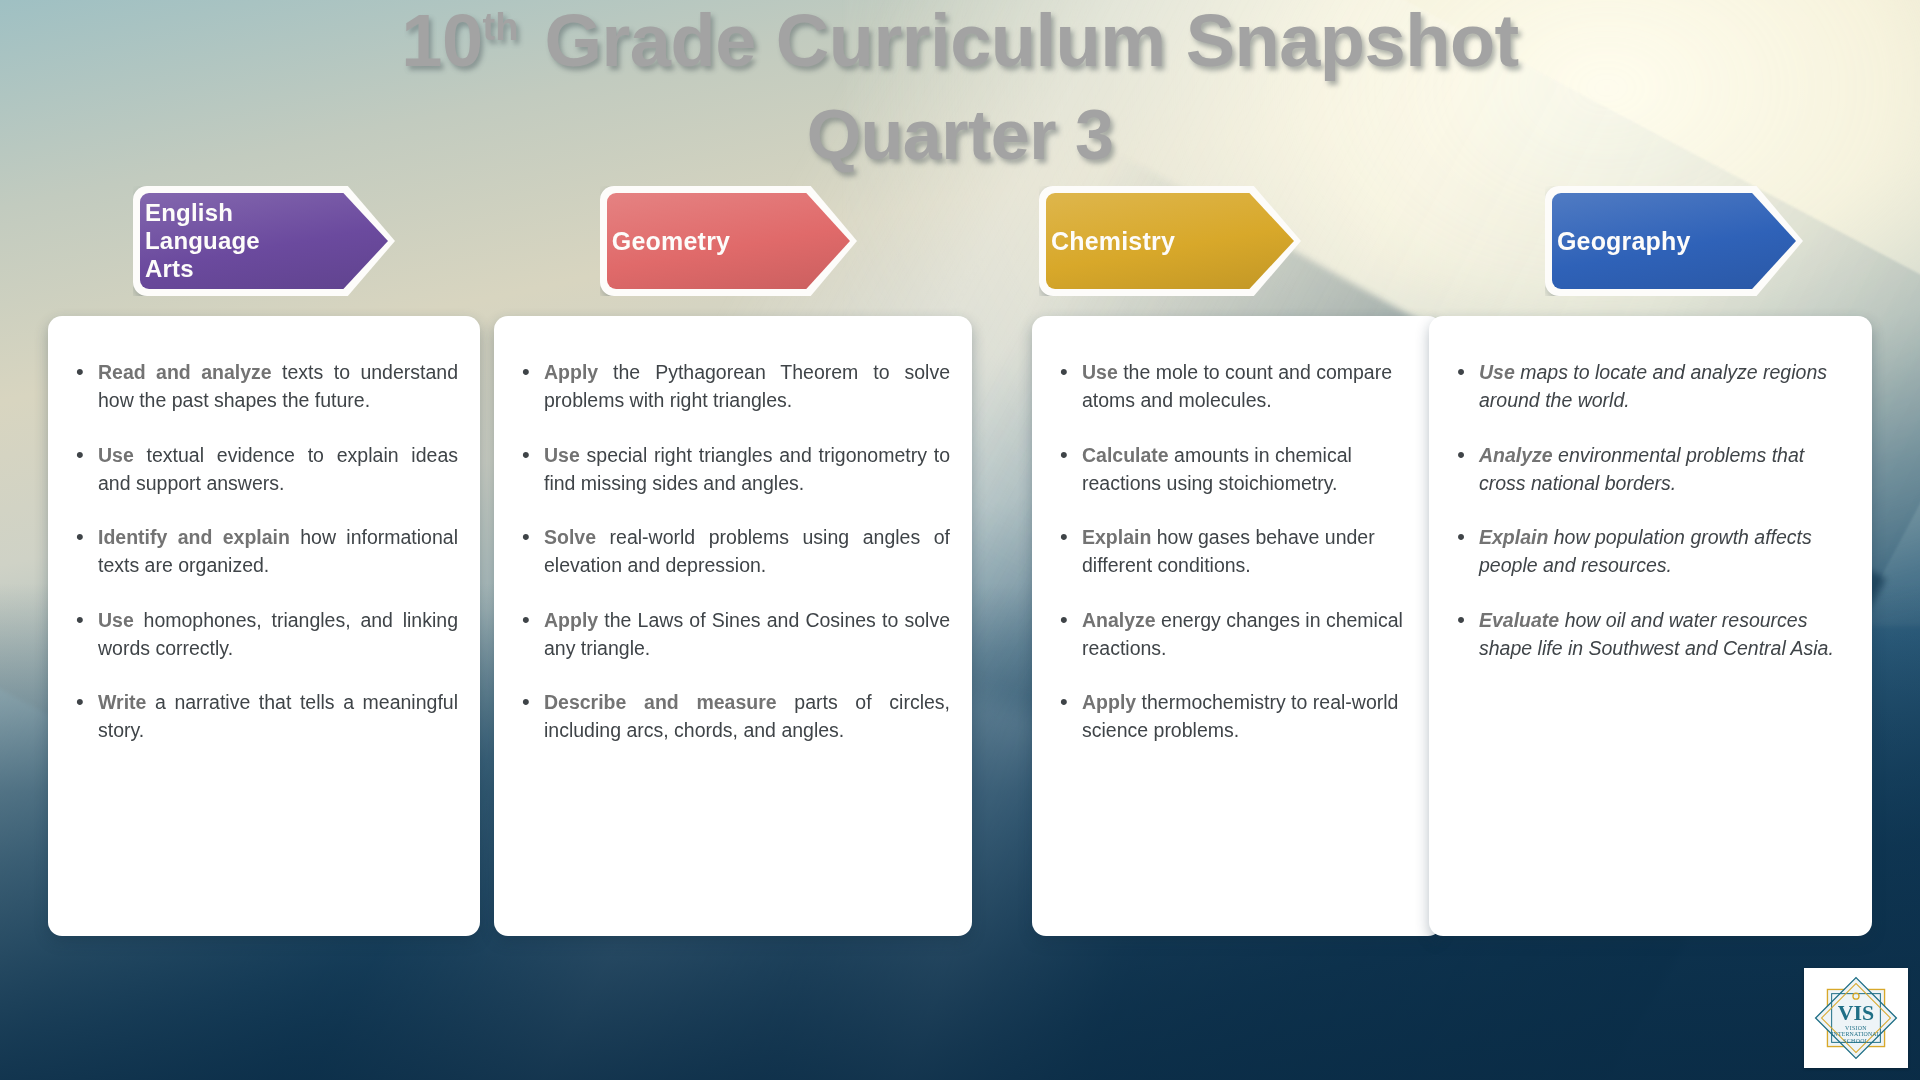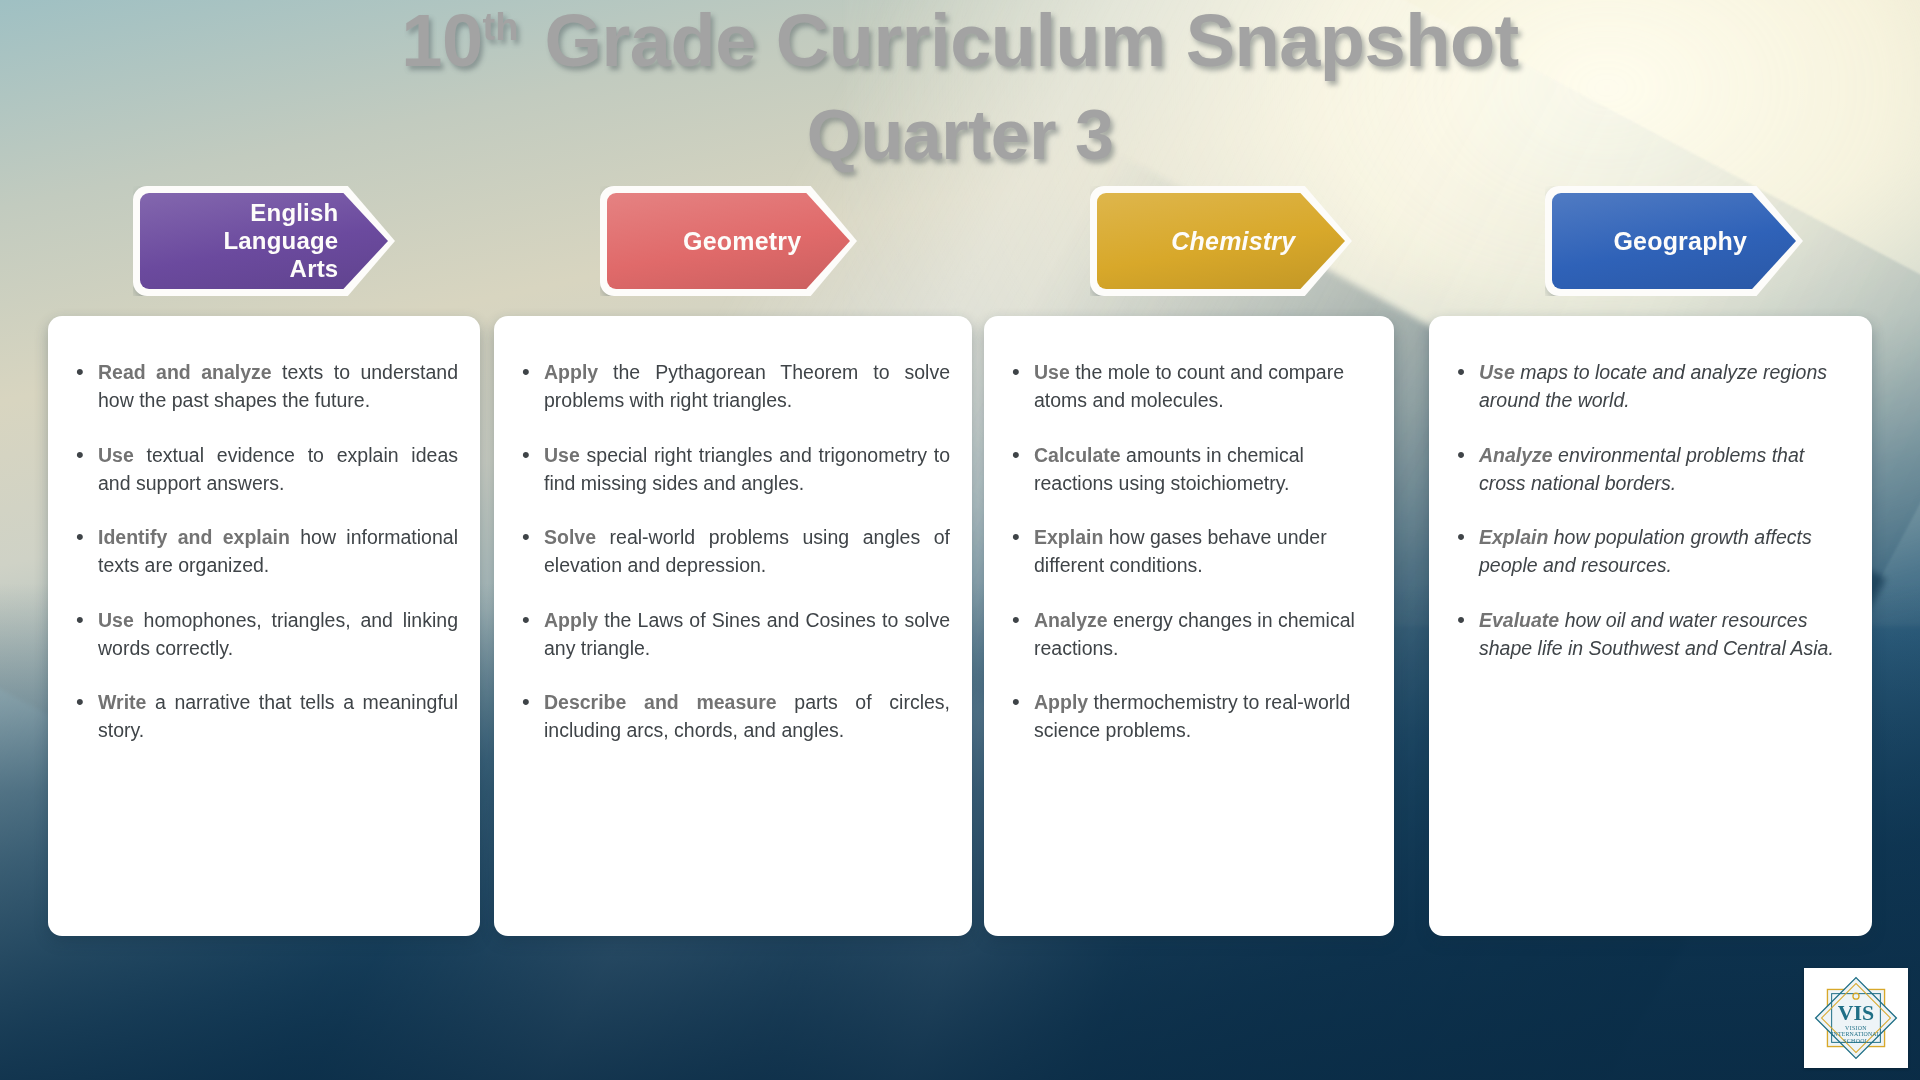--- a/index.html
+++ b/index.html
@@ -117,21 +117,21 @@
   }
   .tab-inner {
     position:absolute; inset:7px;
     -webkit-clip-path: polygon(0 0, 82% 0, 100% 50%, 82% 100%, 0 100%);
     clip-path: polygon(0 0, 82% 0, 100% 50%, 82% 100%, 0 100%);
     border-radius:9px;
     display:flex; align-items:center; justify-content:center;
   }
   .tab-label {
     color:#fdfcfa; font-weight:bold; font-size:25px; line-height:1.16;
-    text-align:right;
+    text-align:left;
     width:78%;
     margin-right:18%;
     letter-spacing:0.2px;
   }
   .tab-label.small { font-size:24px; }
 
   
   .cards { position:absolute; top:316px; left:0; width:100%; z-index:3; }
   .card {
     position:absolute;
@@ -194,21 +194,21 @@
     <div class="tab-wrap" style="left: 133px; width: 262px;">
       <div class="tab-inner" style="background: linear-gradient(170deg, rgb(131, 103, 174) 0%, rgb(107, 74, 158) 55%, rgb(96, 67, 142) 100%);">
         <div class="tab-label small">English<br>Language<br>Arts</div>
       </div>
     </div>
     <div class="tab-wrap" style="left: 600px; width: 257px;">
       <div class="tab-inner" style="background: linear-gradient(170deg, rgb(229, 130, 130) 0%, rgb(224, 106, 106) 55%, rgb(202, 95, 95) 100%);">
         <div class="tab-label">Geometry</div>
       </div>
     </div>
-    <div class="tab-wrap" style="left: 1090px; width: 262px; font-style: italic;">
+    <div class="tab-wrap" style="left: 1039px; width: 262px;">
       <div class="tab-inner" style="background: linear-gradient(170deg, rgb(222, 182, 76) 0%, rgb(216, 168, 42) 55%, rgb(194, 151, 38) 100%);">
         <div class="tab-label">Chemistry</div>
       </div>
     </div>
     <div class="tab-wrap" style="left: 1545px; width: 258px;">
       <div class="tab-inner" style="background: linear-gradient(170deg, rgb(80, 123, 195) 0%, rgb(47, 98, 184) 55%, rgb(42, 88, 166) 100%);">
         <div class="tab-label">Geography</div>
       </div>
     </div>
   </div>
@@ -225,21 +225,21 @@
     </div>
     <div class="card justify" style="left: 494px; width: 478px; top: 0px; height: 620px;">
       <ul>
         <li><b>Apply</b><span> the Pythagorean Theorem to solve problems with right triangles.</span></li>
         <li><b>Use</b><span> special right triangles and trigonometry to find missing sides and angles.</span></li>
         <li><b>Solve</b><span> real-world problems using angles of elevation and depression.</span></li>
         <li><b>Apply</b><span> the Laws of Sines and Cosines to solve any triangle.</span></li>
         <li><b>Describe and measure</b><span> parts of circles, including arcs, chords, and angles.</span></li>
       </ul>
     </div>
-    <div class="card" style="left: 984px; width: 410px; top: 0px; height: 620px;">
+    <div class="card" style="left: 1032px; width: 410px; top: 0px; height: 620px;">
       <ul>
         <li><b>Use</b><span> the mole to count and compare atoms and molecules.</span></li>
         <li><b>Calculate</b><span> amounts in chemical reactions using stoichiometry.</span></li>
         <li><b>Explain</b><span> how gases behave under different conditions.</span></li>
         <li><b>Analyze</b><span> energy changes in chemical reactions.</span></li>
         <li><b>Apply</b><span> thermochemistry to real-world science problems.</span></li>
       </ul>
     </div>
     <div class="card" style="left: 1429px; width: 443px; top: 0px; height: 620px; font-style: italic;">
       <ul>

